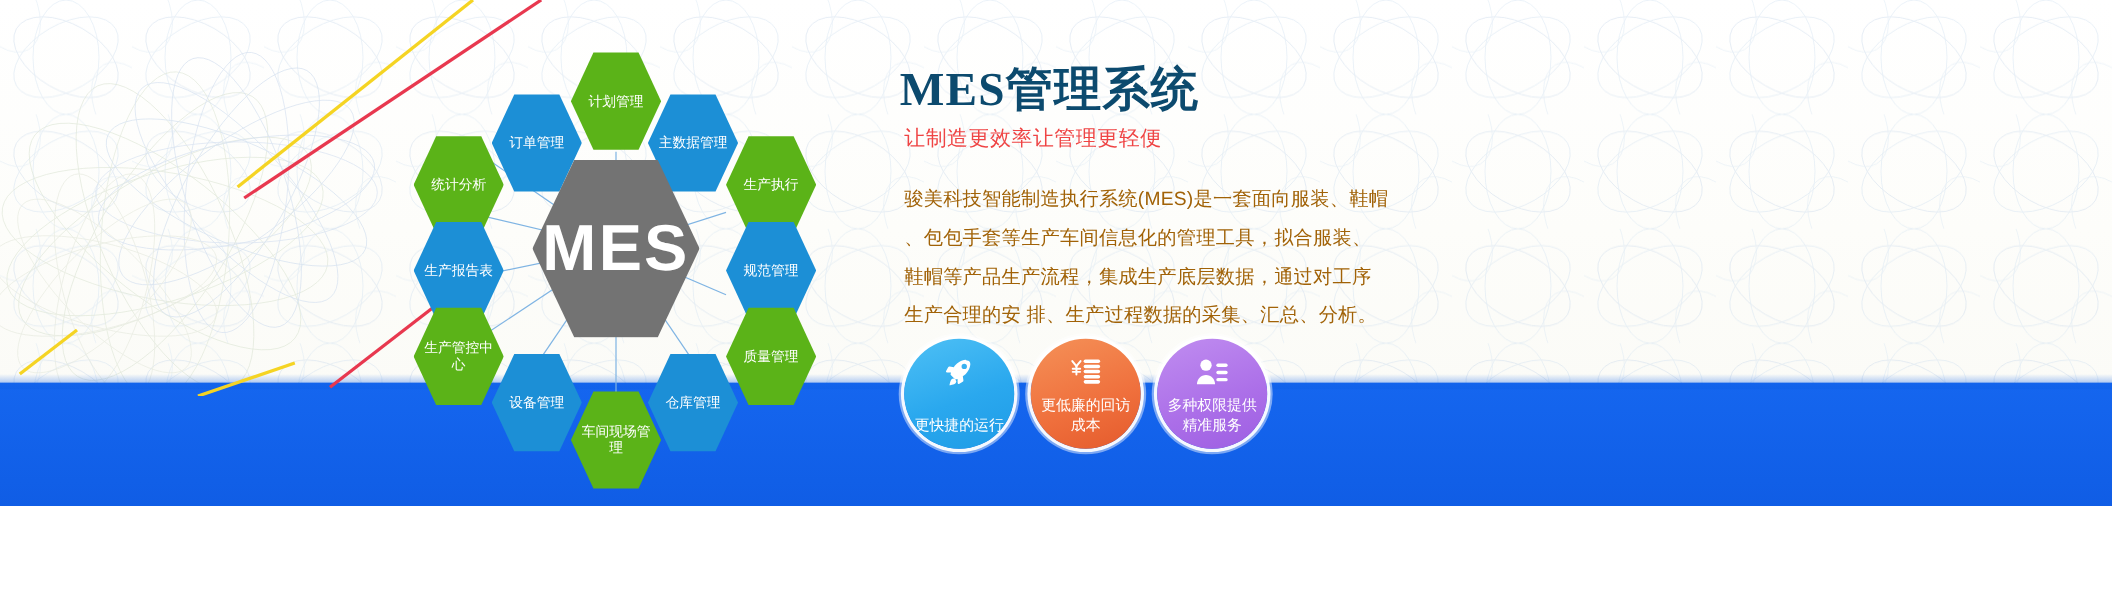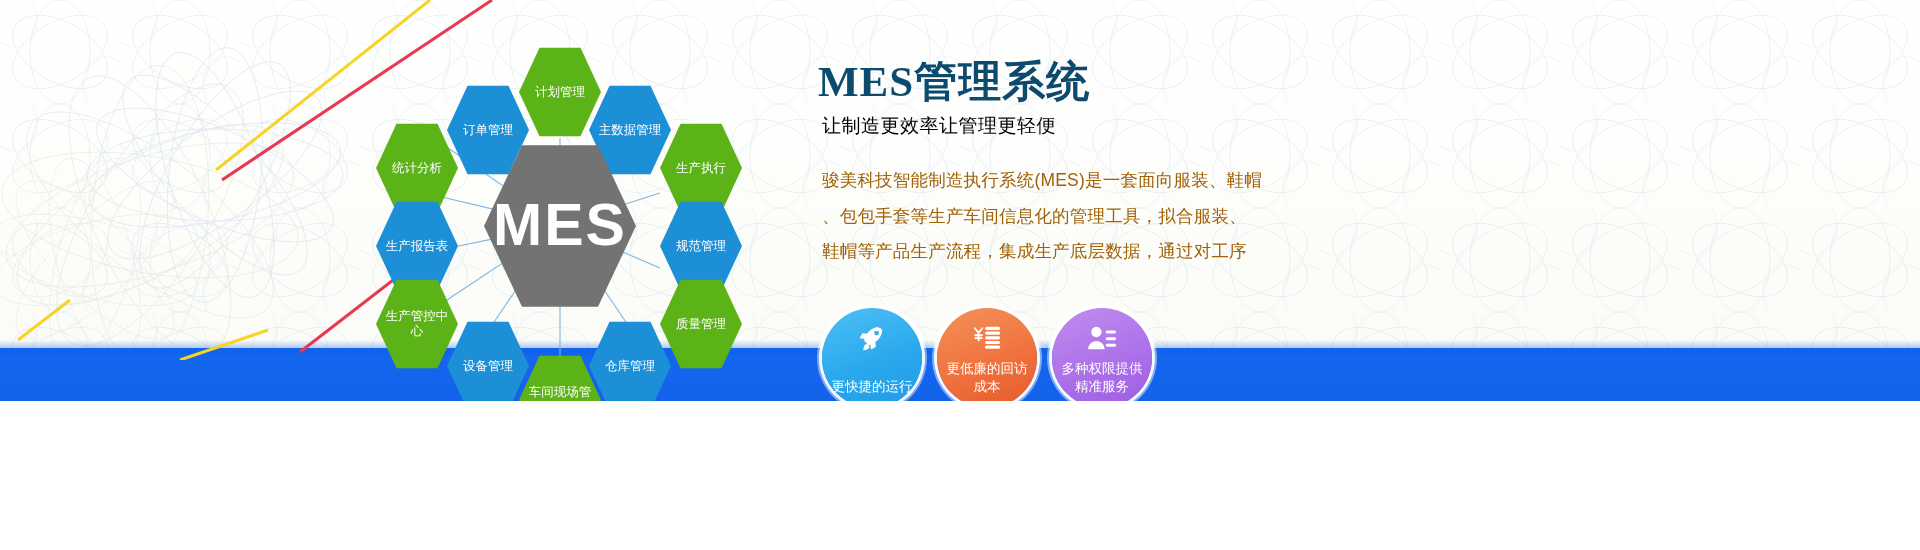--- a/index.html
+++ b/index.html
@@ -1,17 +1,17 @@
 <!DOCTYPE html>
 <html><head>
 <meta charset="utf-8">
 <style>
   html,body{margin:0;padding:0;}
   body{width:1920px;height:550px;overflow:hidden;font-family:"Liberation Sans","DejaVu Sans",sans-serif;}
-  .banner{position:relative;width:1920px;height:401px;background:#fdfdfb;overflow:hidden;}
+  .banner{position:relative;width:1920px;height:460px;background:#fdfdfb;overflow:hidden;}
 
   
   .bg-top{position:absolute;left:0;top:0;width:1920px;height:348px;
     background:linear-gradient(180deg,#ffffff 0%,#fdfdfa 60%,#fbfbf7 100%);}
   .bg-blue{position:absolute;left:0;top:348px;width:1920px;height:202px;background:#0d5fe6;}
   .bg-blue:after{content:"";position:absolute;left:0;top:0;width:100%;height:100%;
     background:linear-gradient(180deg,#1566ef 0%,#0c56dd 100%);}
   .bg-blue-soft{position:absolute;left:0;top:340px;width:1920px;height:14px;
     background:linear-gradient(180deg,rgba(13,95,230,0) 0%,rgba(13,95,230,.55) 100%);z-index:2;}
 
@@ -33,21 +33,21 @@
   .hex.small{width:82px;height:92px;font-size:12.5px;}
   .hex.green{background:#5bb318;}
   .hex.blue{background:#1c8fd6;}
   .hex.center{width:152px;height:168px;background:#737373;font-size:59px;font-weight:bold;
     letter-spacing:2px;font-family:"Liberation Sans","DejaVu Sans",sans-serif;}
 
   
   .right{position:absolute;left:818px;top:58px;width:1060px;z-index:6;}
   .title{font-family:"Liberation Serif","DejaVu Serif",serif;font-weight:bold;
     font-size:43px;color:#0c4a6e;letter-spacing:1px;margin:0;line-height:1.1;}
-  .subtitle{font-size:19px;color:#000000;margin:8px 0 0 4px;letter-spacing:.5px;}
+  .subtitle{font-size:19px;color:#ef4444;margin:8px 0 0 4px;letter-spacing:.5px;}
   .para{margin:24px 0 0 4px;font-size:17.5px;color:#a16207;line-height:2.02;max-width:452px;
     letter-spacing:.2px;}
   .para div{white-space:nowrap;}
 
   
   .badges{position:absolute;left:822px;top:308px;display:flex;gap:15px;z-index:7;}
   .badge{position:relative;width:100px;height:100px;border-radius:50%;
     display:flex;flex-direction:column;align-items:center;justify-content:flex-end;
     color:#fff;box-sizing:border-box;padding-bottom:12px;
     box-shadow:0 0 0 3px rgba(255,255,255,.92), 0 0 0 5px rgba(255,255,255,.45);}
@@ -195,20 +195,21 @@
     </div>
   </div>
 
   <div class="right">
     <h1 class="title">MES管理系统</h1>
     <div class="subtitle">让制造更效率让管理更轻便</div>
     <div class="para">
       <div>骏美科技智能制造执行系统(MES)是一套面向服装、鞋帽</div>
       <div>、包包手套等生产车间信息化的管理工具，拟合服装、</div>
       <div>鞋帽等产品生产流程，集成生产底层数据，通过对工序</div>
+      <div>生产合理的安 排、生产过程数据的采集、汇总、分析。</div>
     </div>
   </div>
 
   <div class="badges">
 
     <div class="badge b1">
       <svg class="ico" viewBox="0 0 32 32" fill="#fff">
         <path d="M22.5 3.2c-5.2.5-9.2 3.5-11.8 7.3l-3.9-.6c-.6-.1-1.2.2-1.5.7l-2 3.6c-.3.6.1 1.3.8 1.3l3.9.1c-.2.8-.3 1.5-.4 2.2l4.6 4.6c.7-.1 1.4-.2 2.2-.4l.1 3.9c0 .7.7 1.1 1.3.8l3.6-2c.5-.3.8-.9.7-1.5l-.6-3.9c3.8-2.6 6.8-6.6 7.3-11.8.2-2.1-1.5-3.8-3.6-3.6zm-1.6 9.1a2.6 2.6 0 1 1 0-5.2 2.6 2.6 0 0 1 0 5.2z"></path>
         <path d="M8.6 22.2c-1.3 1.3-2 5.9-2 5.9s4.6-.7 5.9-2a2.77 2.77 0 0 0-3.9-3.9z"></path>
       </svg>

